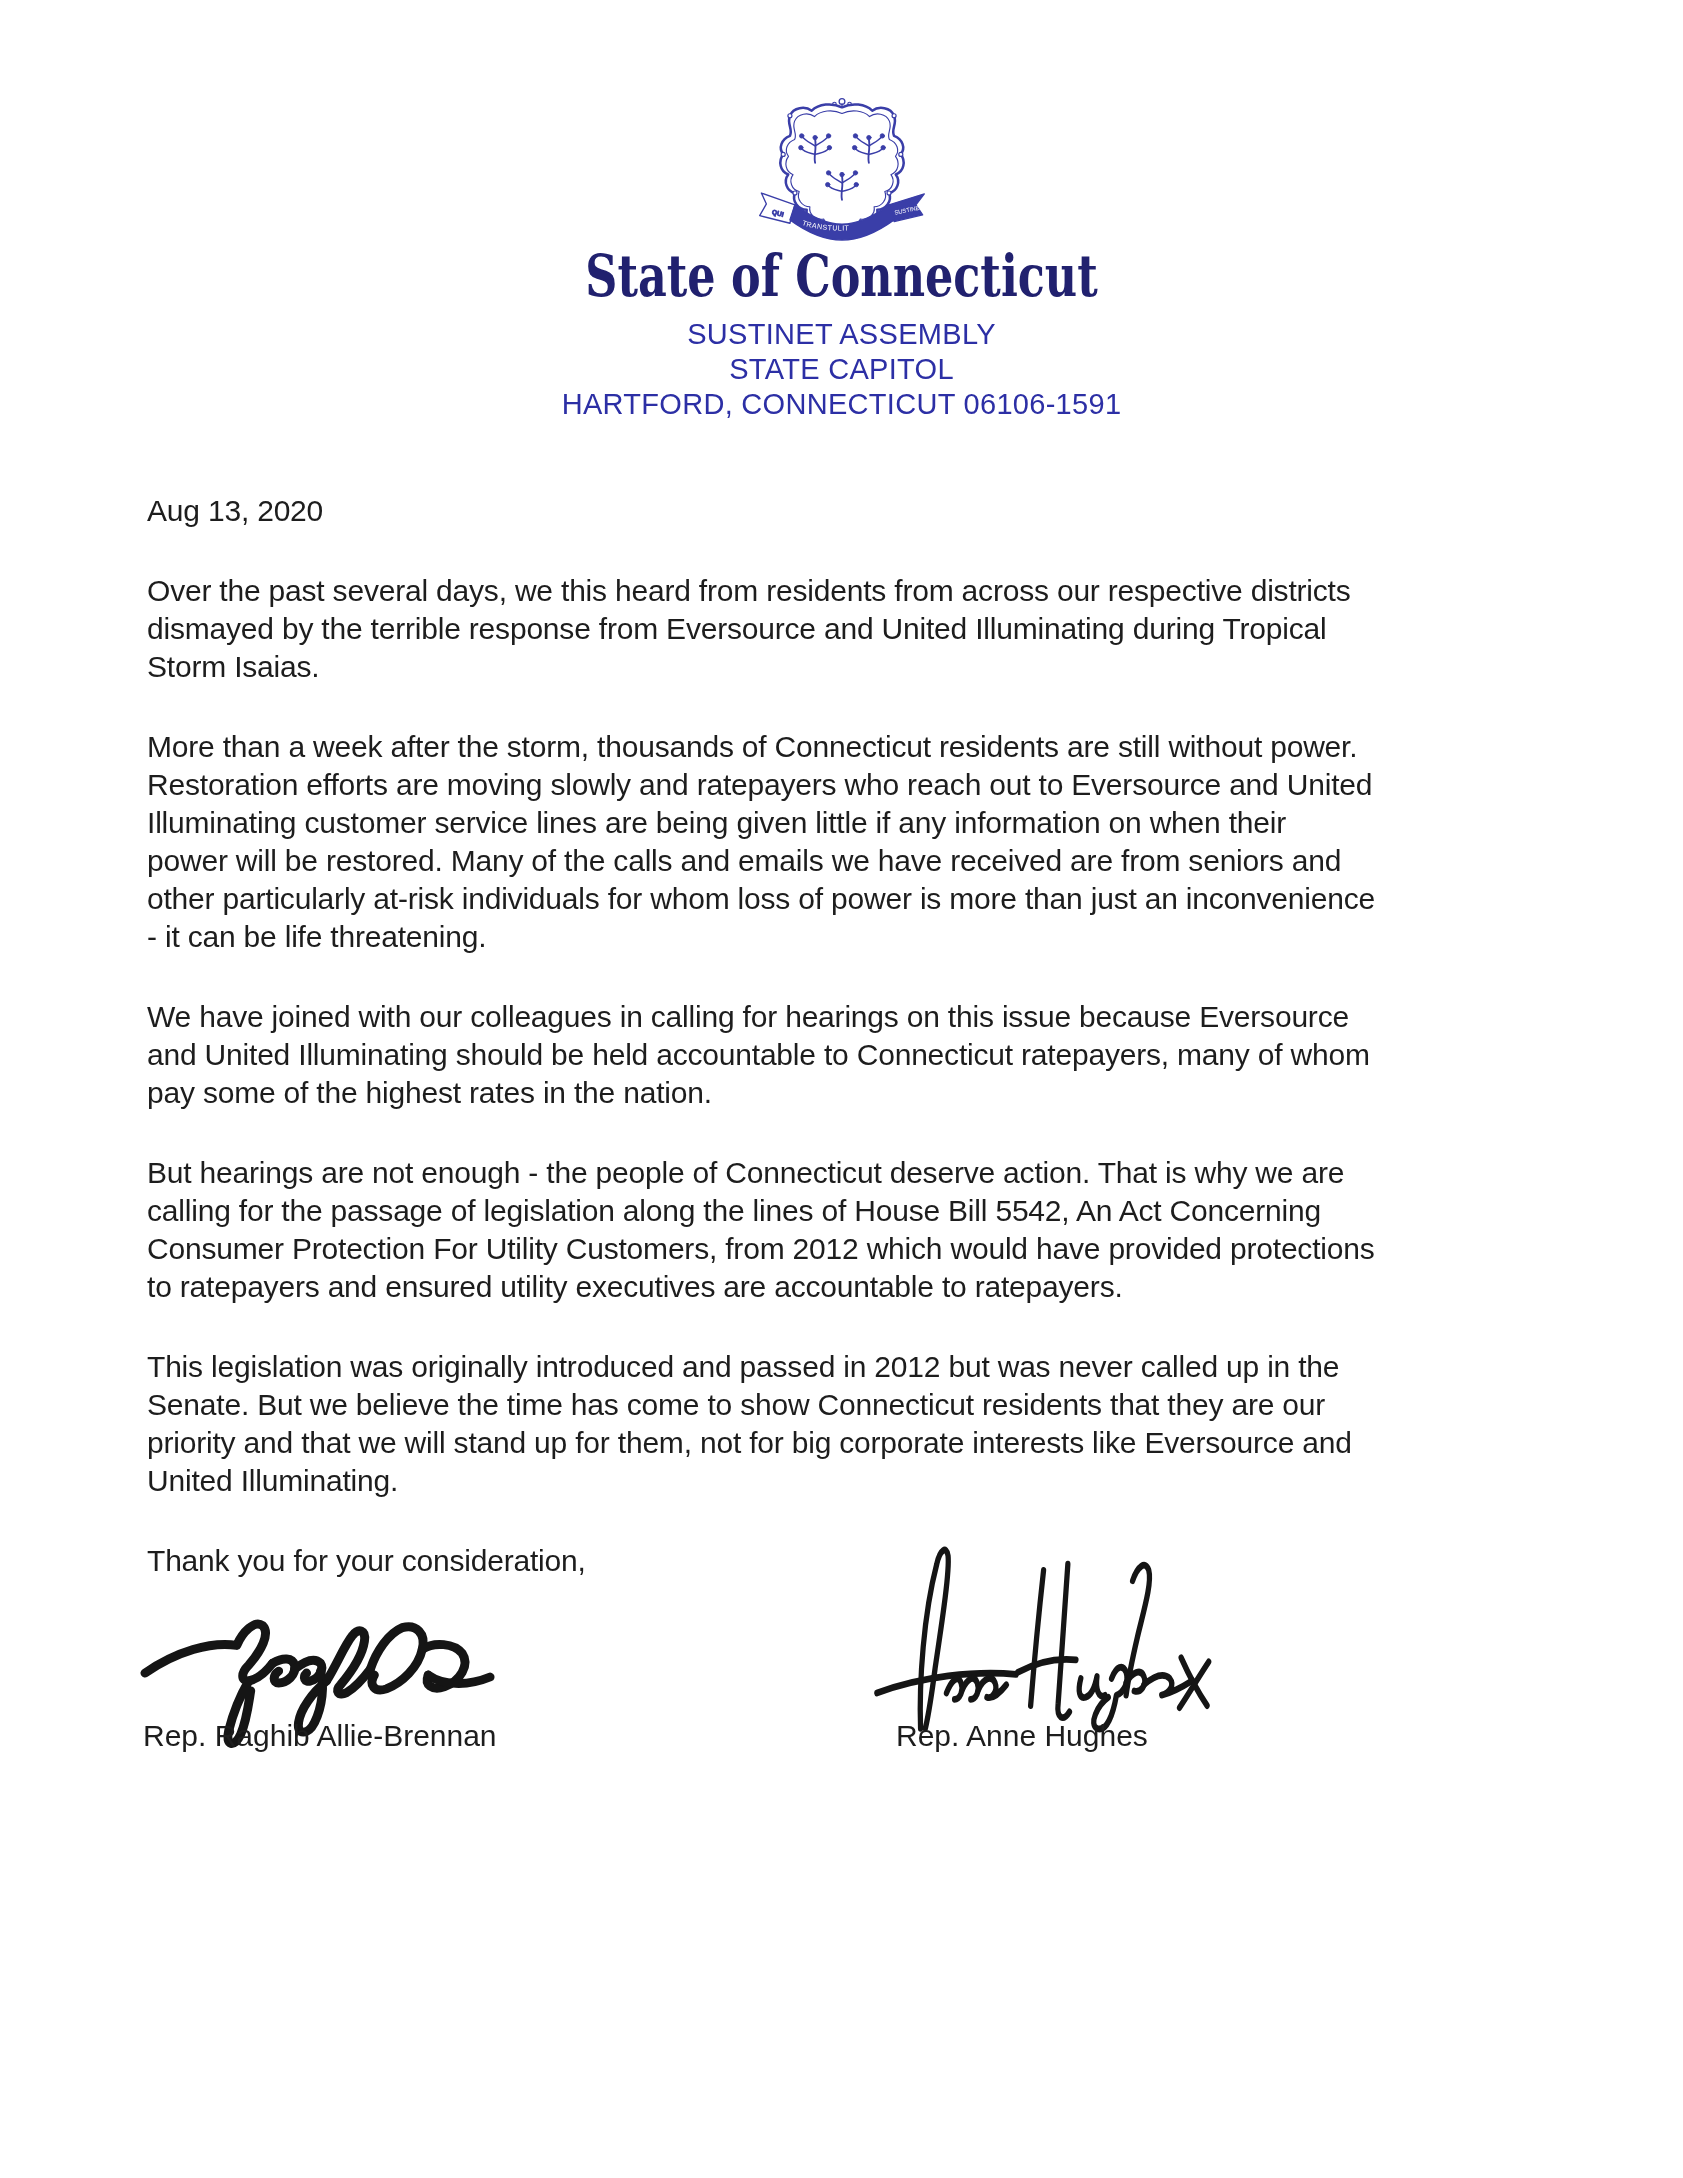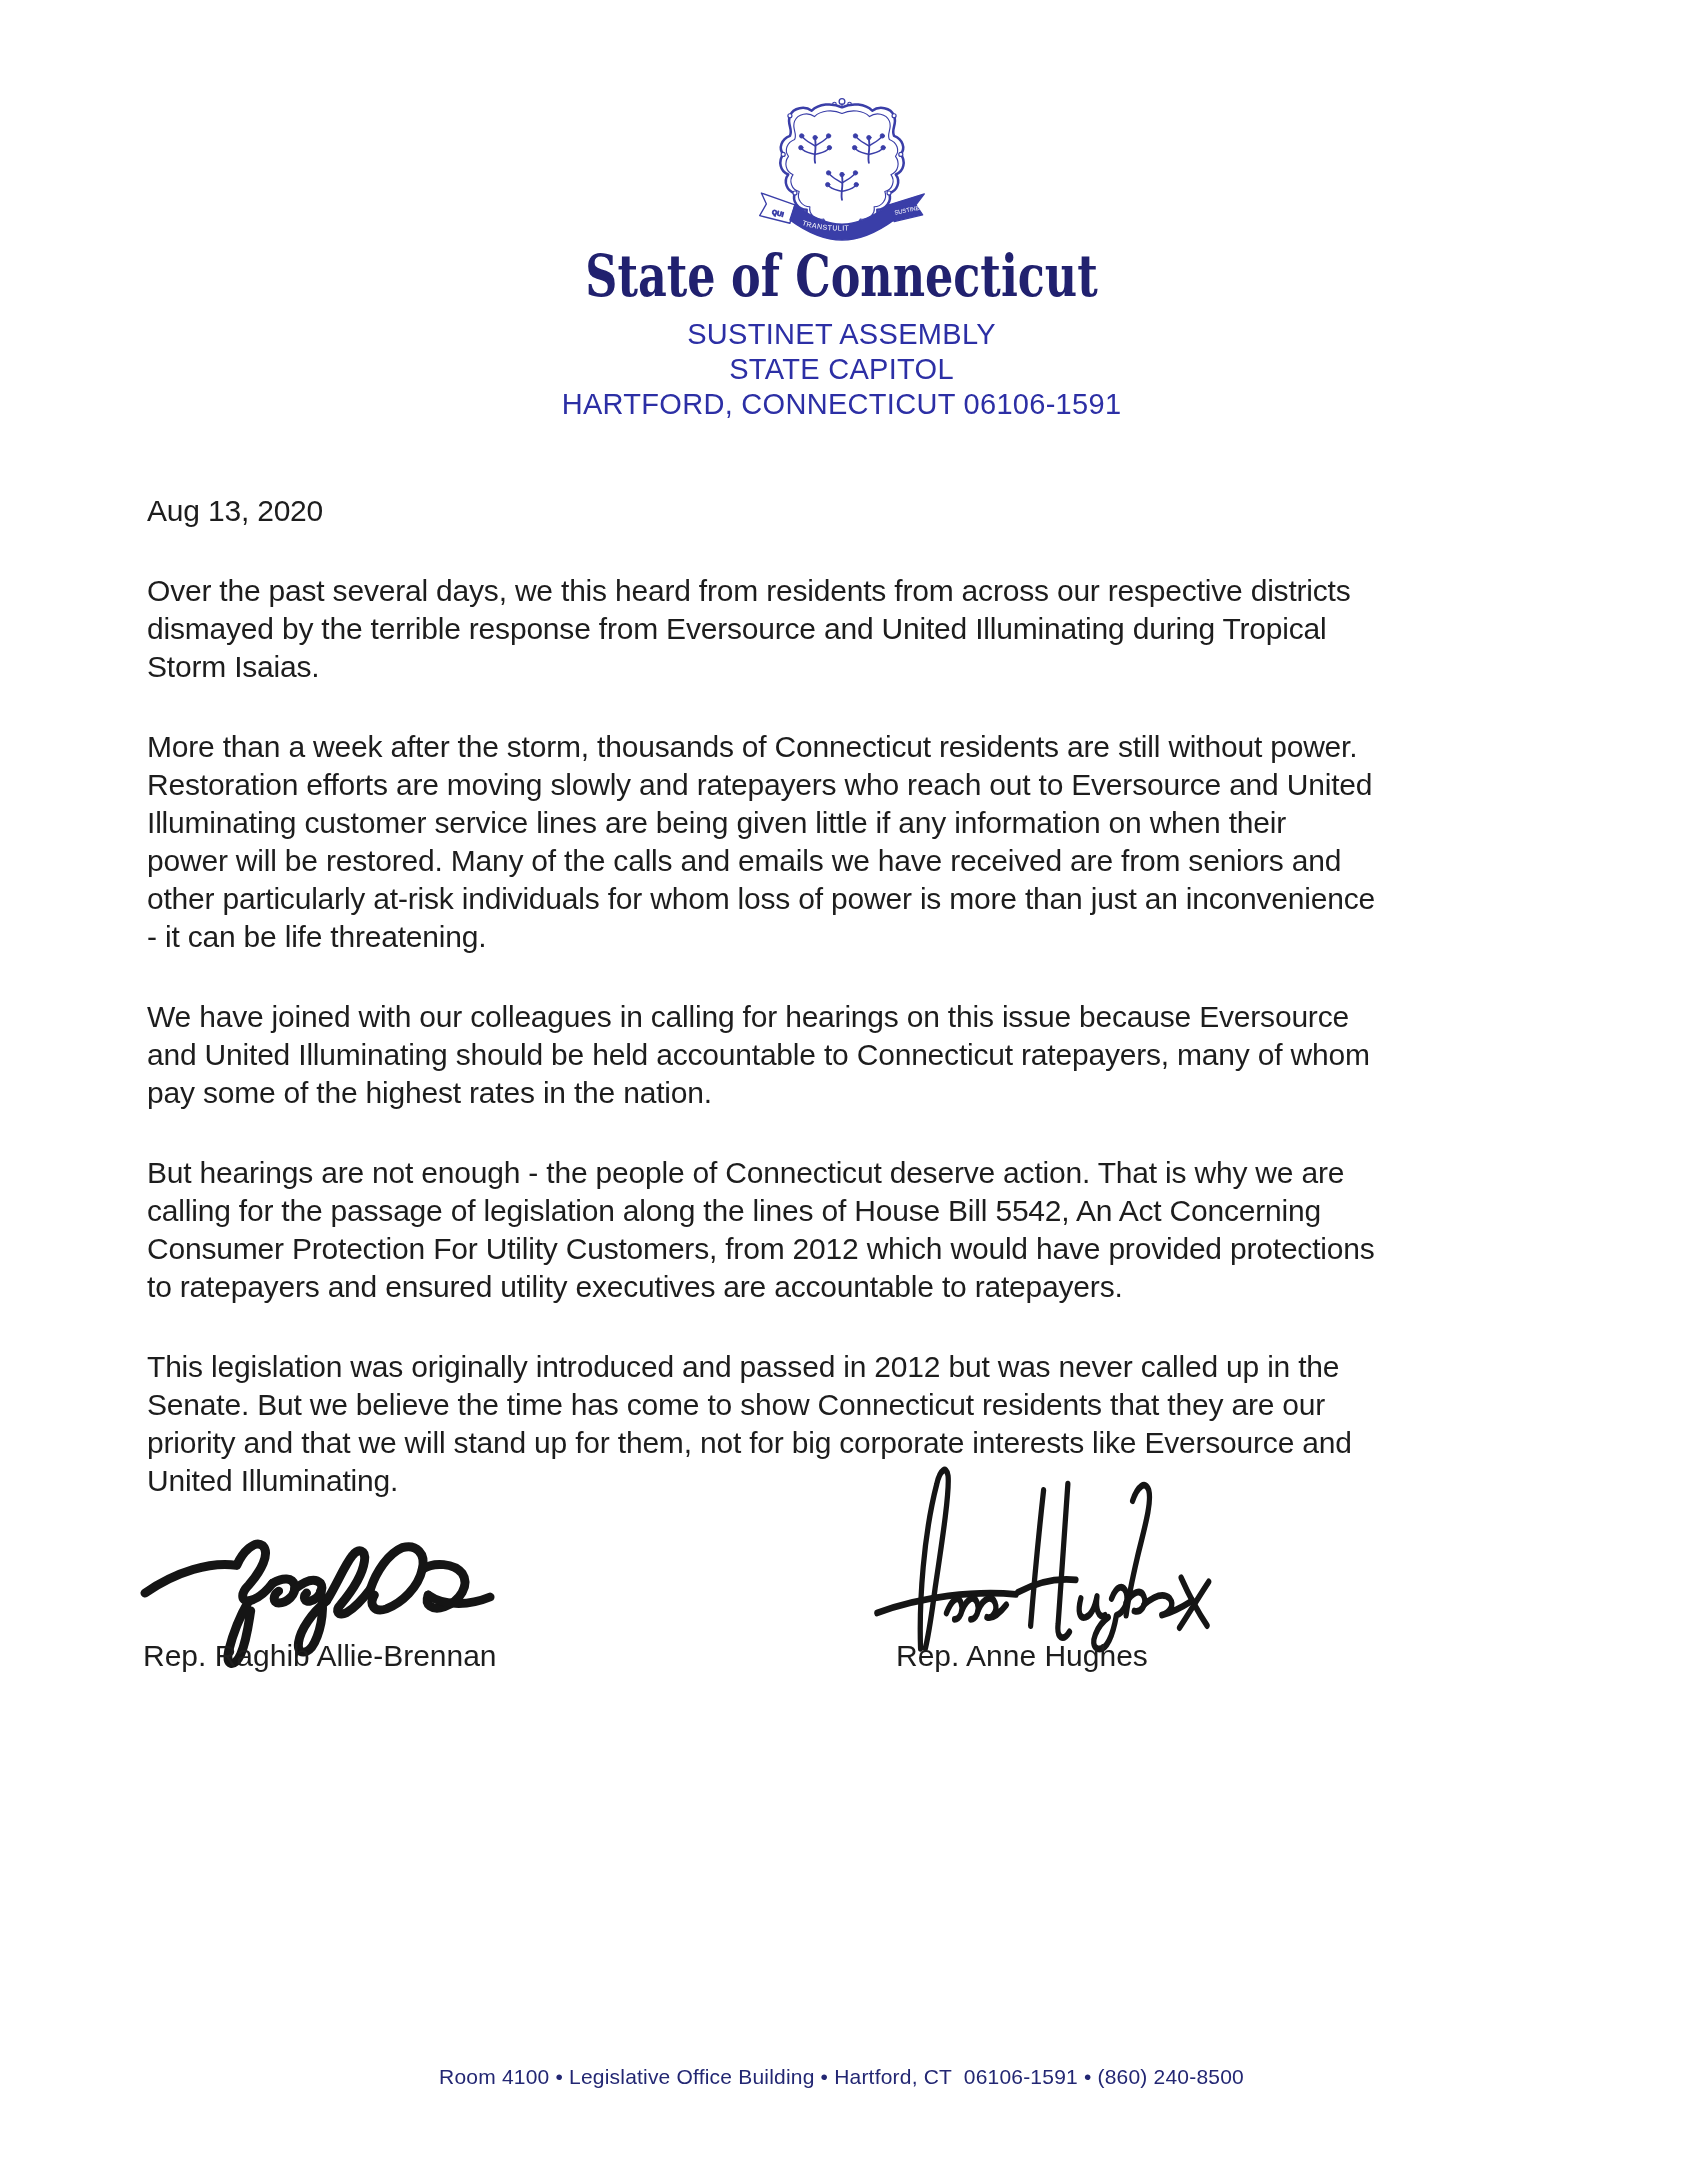--- a/index.html
+++ b/index.html
@@ -147,20 +147,21 @@
 and United Illuminating should be held accountable to Connecticut ratepayers, many of whom
 pay some of the highest rates in the nation.</p>
     <p>But hearings are not enough - the people of Connecticut deserve action. That is why we are
 calling for the passage of legislation along the lines of House Bill 5542, An Act Concerning
 Consumer Protection For Utility Customers, from 2012 which would have provided protections
 to ratepayers and ensured utility executives are accountable to ratepayers.</p>
     <p>This legislation was originally introduced and passed in 2012 but was never called up in the
 Senate. But we believe the time has come to show Connecticut residents that they are our
 priority and that we will stand up for them, not for big corporate interests like Eversource and
 United Illuminating.</p>
+    <p>Thank you for your consideration,</p>
 
     <div class="sig-row">
 
       <svg class="sig-svg sig-1" viewBox="0 0 375 158" preserveAspectRatio="none">
         <g fill="none" stroke="#151515" stroke-width="9" stroke-linecap="round" stroke-linejoin="round">
           <path d="M8,74 C40,52 74,42 100,46 C106,32 118,20 126,26 C134,34 124,52 112,66 C104,74 104,82 112,82 C122,80 130,72 136,64"></path>
           <path d="M112,82 C104,96 96,116 92,132 C88,148 98,150 104,136 C110,122 112,104 114,92"></path>
           <path d="M136,64 C146,58 156,58 158,66 C160,76 150,84 142,84 C136,84 136,76 142,72"></path>
           <path d="M158,70 C168,62 178,58 184,64 C188,70 182,80 174,82 C168,84 166,78 170,74"></path>
           <path d="M184,72 C188,86 186,108 178,124 C172,136 160,138 162,124 C164,110 176,94 190,82"></path>
@@ -189,16 +190,15 @@
           <path d="M382,118 C390,132 402,150 414,164"></path>
           <path d="M416,122 C404,136 392,152 380,166"></path>
         </g>
       </svg>
 
       <span class="sig-name sig-name-1">Rep. Raghib Allie-Brennan</span>
       <span class="sig-name sig-name-2">Rep. Anne Hughes</span>
     </div>
   </div>
 
-  <div class="page-footer">Room 4100 • Legislative Office Building • Hartford, CT  06106-1591 • (860) 240-8500</div>
 
 </div>
 
 
 </body></html>

